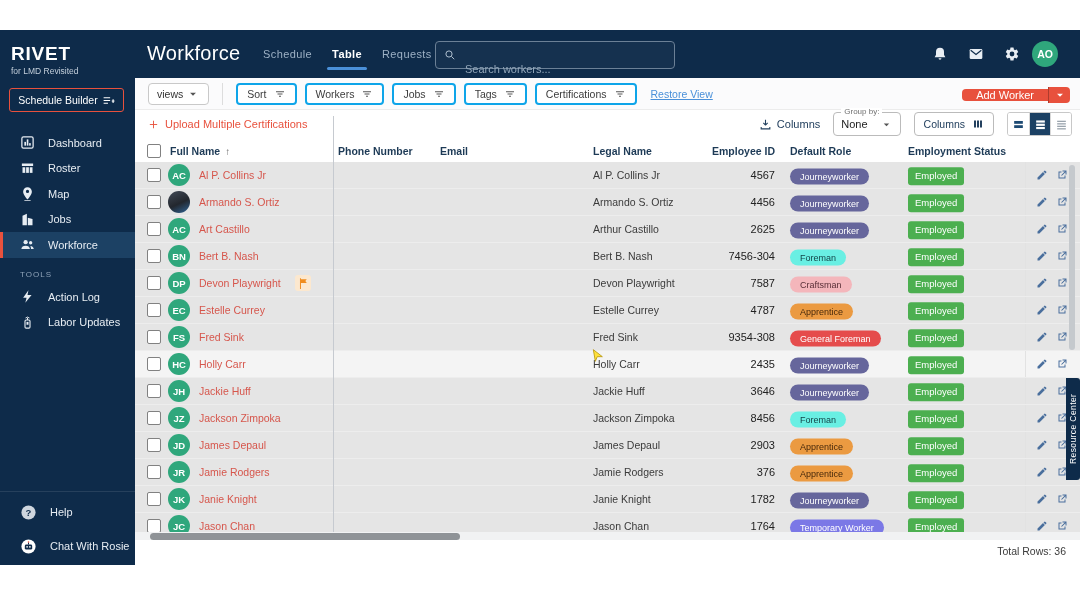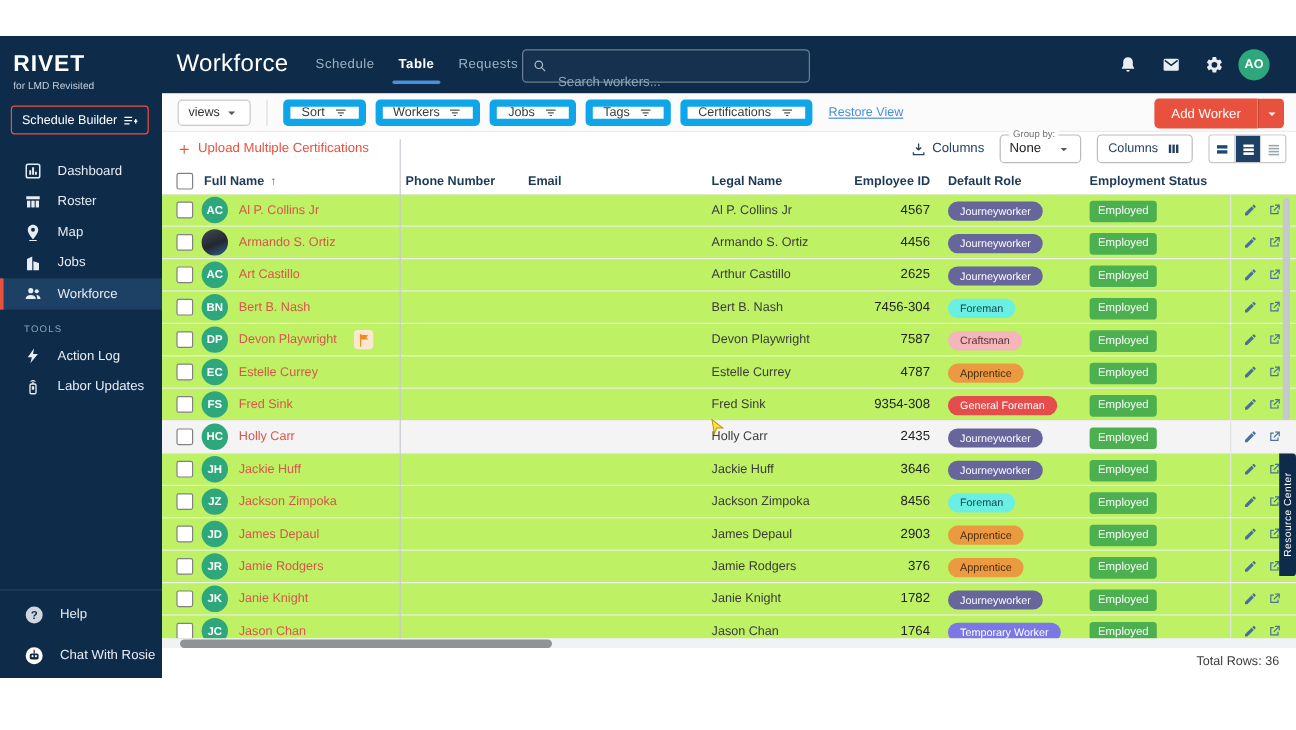--- a/index.html
+++ b/index.html
@@ -43,24 +43,24 @@
   .tb-icon{width:16px;height:16px;color:#e8eef4;cursor:pointer;}
   .avatar-top{position:absolute;right:22px;top:11px;width:26px;height:26px;border-radius:50%;background:var(--avatar-green,#2fa77c);color:#fff;font-size:10.5px;font-weight:bold;display:flex;align-items:center;justify-content:center;cursor:pointer;}
 
   
   .main{position:absolute;left:135px;top:48px;right:0;bottom:0;background:#fff;padding-left:32px;}
 
   .filterbar{position:absolute;top:0;left:0;right:0;height:32px;background:#fbfbfc;border-bottom:1px solid #ececec;display:flex;align-items:center;padding-left:13px;gap:8px;box-sizing:border-box;}
   .views-btn{height:22px;padding:0 8px;background:#fff;border:1px solid #c9c9c9;border-radius:4px;display:flex;align-items:center;gap:3px;font-size:10.5px;color:#333;cursor:pointer;font-family:inherit;}
   .caret{width:14px;height:14px;color:#555;}
   .vsep{width:1px;height:22px;background:#ddd;margin:0 5px;}
-  .filter-btn{height:22px;padding:0 9px;background:#fff;border:6px solid #0ea5e9;border-radius:4px;display:flex;align-items:center;gap:7px;font-size:10.5px;color:#3c3c3c;cursor:pointer;font-family:inherit;}
+  .filter-btn{height:22px;padding:0 9px;background:#fff;border:2px solid #0ea5e9;border-radius:4px;display:flex;align-items:center;gap:7px;font-size:10.5px;color:#3c3c3c;cursor:pointer;font-family:inherit;}
   .fi{width:12px;height:12px;color:#555;}
   .restore{font-size:10.5px;color:var(--link-blue,#4a90d9);text-decoration:underline;margin-left:6px;cursor:pointer;}
-  .addworker{position:absolute;right:10px;top:4px;height:25px;display:flex;cursor:pointer;}
+  .addworker{position:absolute;right:10px;top:4px;height:25px;display:flex;cursor:pointer;align-items:center;}
   .aw-main{background:var(--accent,#e8513d);color:#fff;font-size:11px;border:none;border-radius:4px 0 0 4px;padding:0 14px;font-family:inherit;cursor:pointer;}
   .aw-caret{background:var(--accent,#e8513d);border:none;border-left:1px solid rgba(0,0,0,.25);border-radius:0 4px 4px 0;width:22px;display:flex;align-items:center;justify-content:center;cursor:pointer;}
   .aw-caret .caret{color:#fff;}
 
   .toolbar{position:absolute;top:32px;left:0;right:0;height:28px;display:flex;align-items:center;box-sizing:border-box;padding-left:13px;background:#fff;}
   .upload{display:flex;align-items:center;gap:6px;color:var(--accent,#e8513d);font-size:11px;cursor:pointer;}
   .upload .icon{width:11px;height:11px;}
   .right-tools{margin-left:auto;margin-right:8px;display:flex;align-items:center;gap:13px;}
   .export{display:flex;align-items:center;gap:5px;font-size:11px;color:#24415f;cursor:pointer;}
   .export .icon{width:13px;height:13px;}
@@ -81,21 +81,21 @@
   
   .thead{position:absolute;top:61px;left:0;right:0;height:23px;border-bottom:1px solid #dcdcdc;background:#fff;}
   .th{position:absolute;top:50%;transform:translateY(-50%);font-size:10.5px;font-weight:bold;color:var(--header-text,#1d3a56);white-space:nowrap;}
   .sortarrow{font-size:10px;color:#666;margin-left:5px;font-weight:normal;}
   .h-check{left:12px;}.h-name{left:35px;}.h-phone{left:203px;}.h-email{left:305px;}.h-legal{left:458px;}
   .h-id{left:540px;width:100px;text-align:right;}.h-role{left:655px;}.h-status{left:773px;}
   .checkbox{position:absolute;top:50%;transform:translateY(-50%);width:12px;height:12px;border:1.5px solid #818181;border-radius:2px;background:#fff;cursor:pointer;}
   .col-divider{position:absolute;left:198px;top:38px;height:416px;width:1px;background:#c6cad0;z-index:2;}
 
   .rows{position:absolute;top:84px;left:0;width:945px;height:370px;overflow:hidden;}
-  .trow{position:relative;height:27px;border-bottom:1px solid #ededed;background:#bef264;box-sizing:border-box;}
+  .trow{position:relative;height:27px;border-bottom:1px solid #ededed;background:#e5e5e5;box-sizing:border-box;}
   .trow.hover{background:#f4f4f4;}
   .cell{position:absolute;top:50%;transform:translateY(-50%);white-space:nowrap;}
   .c-check{left:12px;}
   .c-avatar{left:33px;width:22px;height:22px;border-radius:50%;background:var(--avatar-green,#2fa77c);color:#fff;font-size:9.5px;font-weight:bold;display:flex;align-items:center;justify-content:center;}
   .c-avatar.photo{background:linear-gradient(155deg,#3a414c 15%,#23272e 55%,#2e5d8a 95%);}
   .c-name{left:64px;font-size:10.5px;color:var(--link-red,#d6564c);cursor:pointer;}
   .wflag{left:160px;width:13px;height:13px;color:#f08c1e;background:#fce8cf;border-radius:3px;padding:1.5px;box-sizing:content-box;}
   .c-legal{left:458px;font-size:10.5px;color:#3b3b3b;}
   .c-id{left:540px;width:100px;text-align:right;font-size:11px;color:#222;}
   .c-role{left:655px;}

